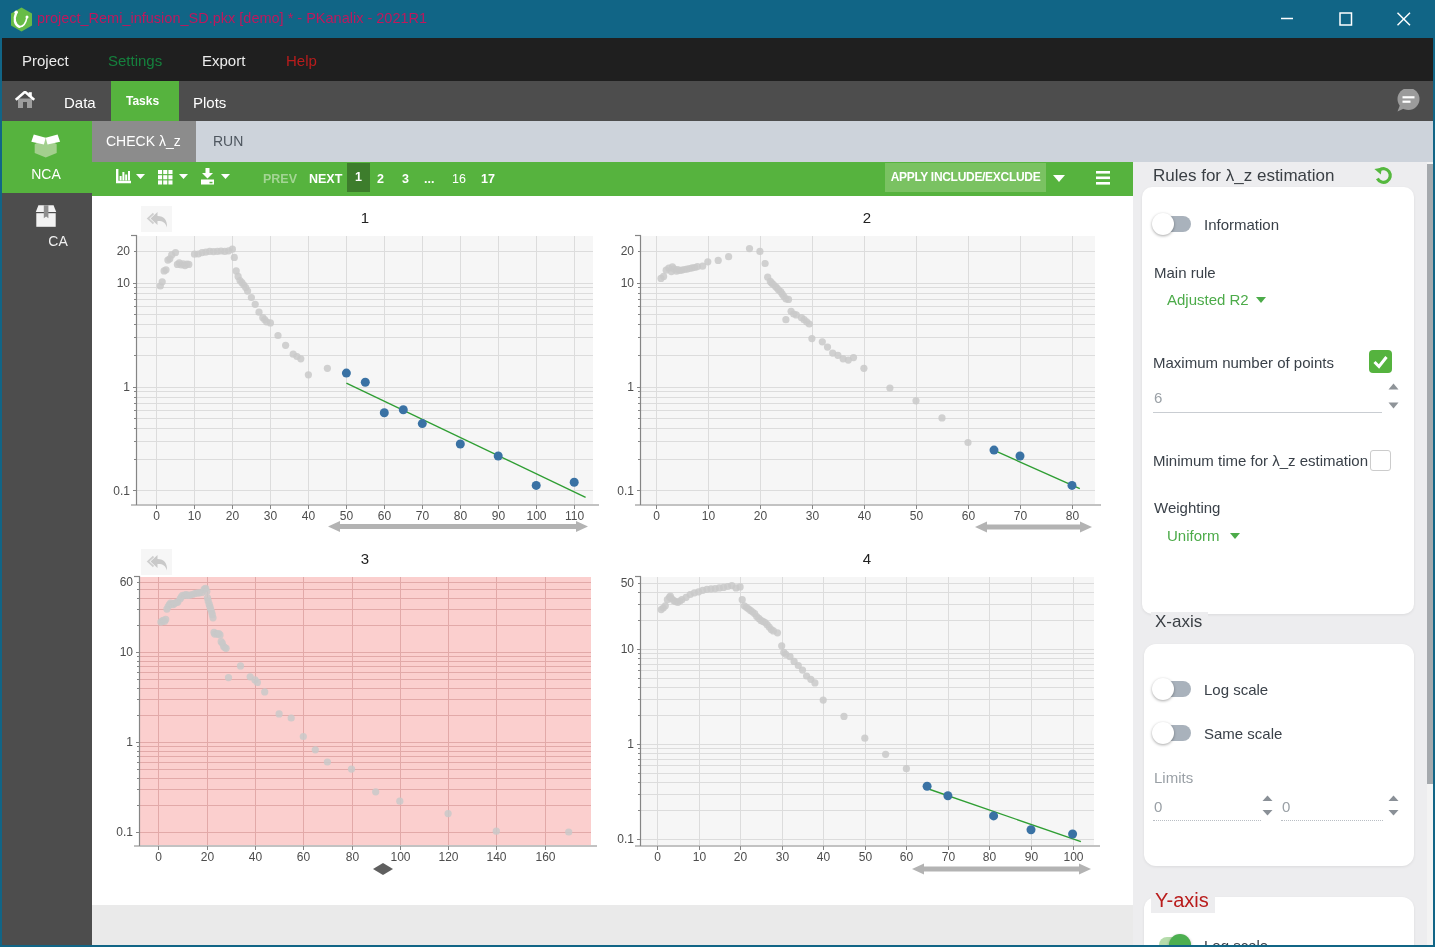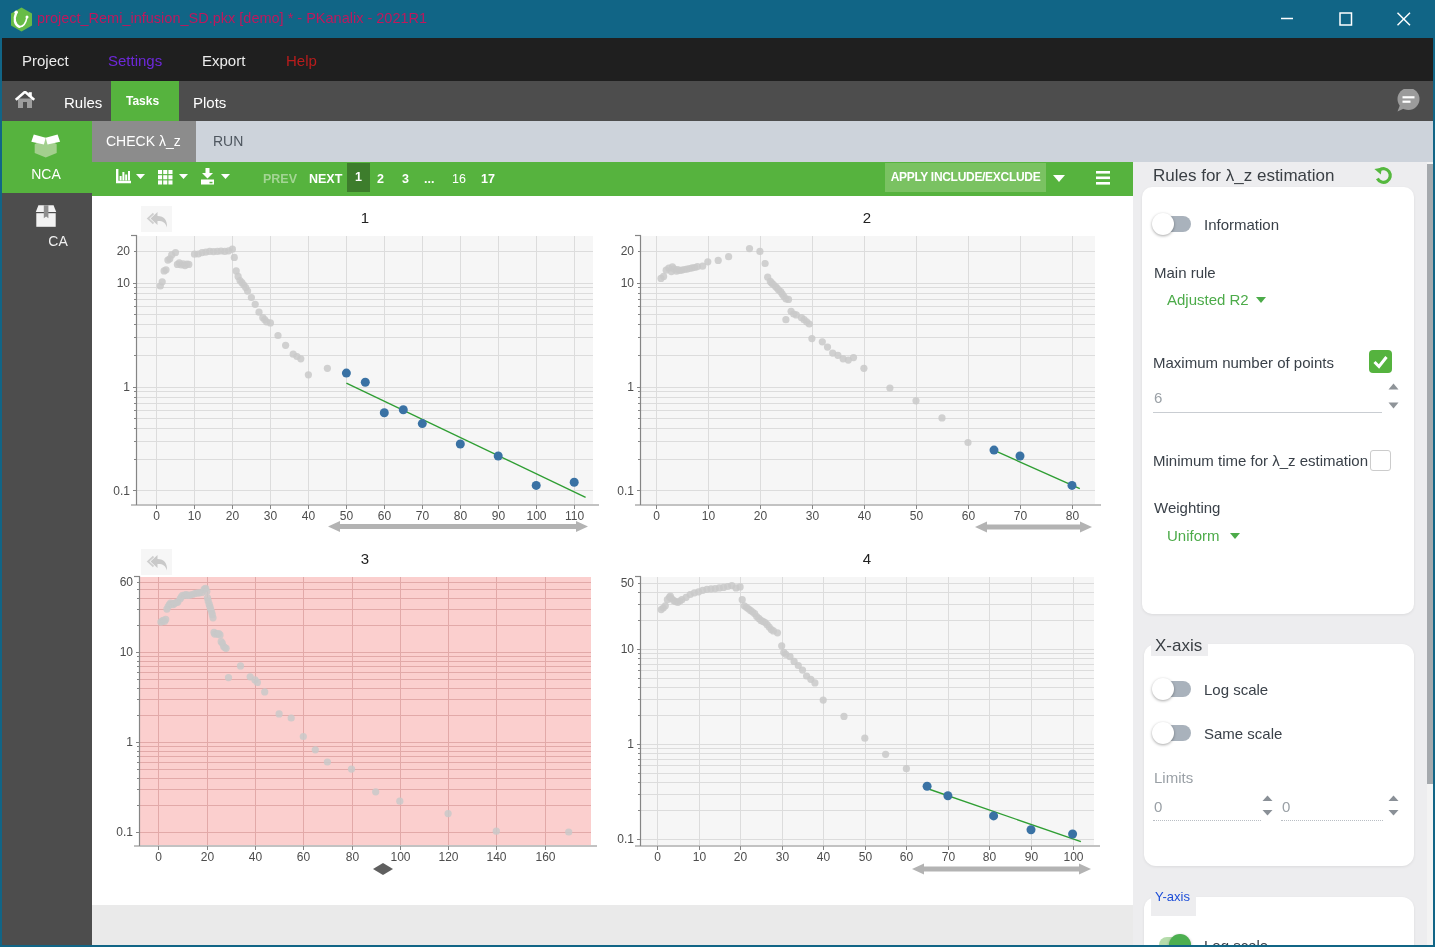--- a/index.html
+++ b/index.html
@@ -18,31 +18,31 @@
 </svg>
 <div class="abs" style="left:37px;top:10px;font-size:14.5px;color:#be185d">project_Remi_infusion_SD.pkx [demo] * - PKanalix - 2021R1</div>
 <svg class="abs" style="left:1270px;top:0" width="160" height="38" viewBox="0 0 160 38">
     <line x1="11" y1="18.5" x2="23" y2="18.5" stroke="#fff" stroke-width="1.5"></line>
     <rect x="70" y="13" width="11.5" height="12" fill="none" stroke="#fff" stroke-width="1.5"></rect>
     <line x1="127.5" y1="12.8" x2="140" y2="25.2" stroke="#fff" stroke-width="1.5"></line>
     <line x1="140" y1="12.8" x2="127.5" y2="25.2" stroke="#fff" stroke-width="1.5"></line>
   </svg>
 <div class="abs" style="left:0;top:38px;width:1435px;height:43px;background:#1f1f1f"></div>
 <div class="abs" style="left:22px;top:52px;font-size:15px;color:#ececec">Project</div>
-<div class="abs" style="left:108px;top:52px;font-size:15px;color:#6d28d9">Settings</div>
+<div class="abs" style="left:108px;top:52px;font-size:15px;color:#15803d">Settings</div>
 <div class="abs" style="left:202px;top:52px;font-size:15px;color:#ececec">Export</div>
 <div class="abs" style="left:286px;top:52px;font-size:15px;color:#b91c1c">Help</div>
 <div class="abs" style="left:0;top:81px;width:1435px;height:40px;background:#4d4d4d"></div>
 <svg class="abs" style="left:15px;top:91px" width="20" height="17" viewBox="0 0 20 17">
 <path d="M3 7.5 h14 v9.5 h-14 z" fill="#9d9d9d"></path>
 <rect x="8" y="11" width="4" height="6" fill="#4d4d4d"></rect>
 <path d="M0.8 8.8 L10 0.8 L19.2 8.8" stroke="#fff" stroke-width="2.6" fill="none"></path>
 <rect x="13.6" y="1.2" width="3.2" height="4.5" fill="#fff"></rect>
   </svg>
-<div class="abs" style="left:64px;top:94px;font-size:15px;color:#fff">Rules</div>
+<div class="abs" style="left:64px;top:94px;font-size:15px;color:#fff">Data</div>
 <div class="abs" style="left:111px;top:81px;width:68px;height:40px;background:#56b33e"></div>
 <div class="abs" style="left:126px;top:94px;font-size:12px;font-weight:bold;color:#fff">Tasks</div>
 <div class="abs" style="left:193px;top:94px;font-size:15px;color:#fff">Plots</div>
 <svg class="abs" style="left:1396px;top:89px" width="26" height="23" viewBox="0 0 26 23">
 <circle cx="12.5" cy="10" r="11" fill="#9b9b9b"></circle>
 <path d="M4 16 L1.5 22.5 L10 18.5 Z" fill="#9b9b9b"></path>
 <line x1="6.5" y1="8.3" x2="18.5" y2="8.3" stroke="#fff" stroke-width="2.2"></line>
 <line x1="6.5" y1="12.7" x2="14.5" y2="12.7" stroke="#fff" stroke-width="2.2"></line>
   </svg>
 <div class="abs" style="left:0;top:121px;width:92px;height:824px;background:#4d4d4d"></div>
@@ -765,42 +765,42 @@
     <path d="M0.5 19.5 L5.5 25.5 L10.5 19.5 Z" fill="#8f9499"></path>
   </svg>
 <div class="abs lbl" style="left:1153px;top:452px">Minimum time for λ_z estimation</div>
 <div class="abs" style="left:1370px;top:450px;width:21px;height:21px;background:#fff;border:1px solid #ccc;border-radius:3px"></div>
 <div class="abs lbl" style="left:1154px;top:499px">Weighting</div>
 <div class="abs" style="left:1167px;top:527px;font-size:15px;color:#4cab49">Uniform</div>
 <svg class="abs" style="left:1230px;top:533px" width="10" height="6" viewBox="0 0 10 6">
     <path d="M0 0 H10 L5 6 Z" fill="#4cab49"></path>
   </svg>
 <div class="abs" style="left:1144px;top:644px;width:270px;height:222px;background:#fff;border-radius:12px;box-shadow:0 1px 3px rgba(0,0,0,0.08)"></div>
-<div class="abs" style="left:1151px;top:636px;font-size:17px;color:#3a3f44;background:#ededef;padding:0 6px 0 4px">X-axis</div>
+<div class="abs" style="left:1151px;top:612px;font-size:17px;color:#3a3f44;background:#ededef;padding:0 6px 0 4px">X-axis</div>
 <div class="abs" style="left:1159px;top:681px;width:32px;height:16px;border-radius:8px;background:#a9b2bc"></div>
 <div class="tglknob" style="left:1152px;top:678px"></div>
 <div class="abs lbl" style="left:1204px;top:681px">Log scale</div>
 <div class="abs" style="left:1159px;top:725px;width:32px;height:16px;border-radius:8px;background:#a9b2bc"></div>
 <div class="tglknob" style="left:1152px;top:722px"></div>
 <div class="abs lbl" style="left:1204px;top:725px">Same scale</div>
 <div class="abs" style="left:1154px;top:769px;font-size:15px;color:#9aa0a6">Limits</div>
 <div class="abs" style="left:1154px;top:798px;font-size:15px;color:#9aa0a6">0</div>
 <div class="abs" style="left:1153px;top:820px;width:108px;border-top:1px dotted #b9bec4"></div>
 <svg class="abs" style="left:1262px;top:795px" width="11" height="21" viewBox="0 0 11 21">
     <path d="M0.5 6 L5.5 0.5 L10.5 6 Z" fill="#8a9097"></path>
     <path d="M0.5 15 L5.5 20.5 L10.5 15 Z" fill="#8a9097"></path>
   </svg>
 <div class="abs" style="left:1282px;top:798px;font-size:15px;color:#9aa0a6">0</div>
 <div class="abs" style="left:1281px;top:820px;width:102px;border-top:1px dotted #b9bec4"></div>
 <svg class="abs" style="left:1388px;top:795px" width="11" height="21" viewBox="0 0 11 21">
     <path d="M0.5 6 L5.5 0.5 L10.5 6 Z" fill="#8a9097"></path>
     <path d="M0.5 15 L5.5 20.5 L10.5 15 Z" fill="#8a9097"></path>
   </svg>
 <div class="abs" style="left:1144px;top:897px;width:270px;height:50px;background:#fff;border-radius:12px 12px 0 0;box-shadow:0 1px 3px rgba(0,0,0,0.08)"></div>
-<div class="abs" style="left:1151px;top:889px;font-size:13px;color:#1d4ed8;background:#ededef;padding:0 6px 12px 4px">Y-axis</div>
+<div class="abs" style="left:1151px;top:889px;font-size:20px;color:#b91c1c;background:#ededef;padding:0 6px 1px 4px">Y-axis</div>
 <div class="abs" style="left:1159px;top:937px;width:32px;height:16px;border-radius:8px;background:#b5dcab"></div>
 <div class="abs" style="left:1169px;top:934px;width:22px;height:22px;border-radius:50%;background:#4caf50;box-shadow:0 1px 3px rgba(0,0,0,0.3)"></div>
 <div class="abs lbl" style="left:1204px;top:937px">Log scale</div>
 <div class="abs" style="left:1427px;top:162px;width:6px;height:783px;background:#f3f3f3"></div>
 <div class="abs" style="left:1427px;top:164px;width:6px;height:620px;background:#a5a9ad"></div>
 <div class="abs" style="left:92px;top:905px;width:1041px;height:40px;background:#eaeaea"></div>
 <div class="abs" style="left:0;top:945px;width:1435px;height:2px;background:#116586"></div>
 <div class="abs" style="left:0;top:38px;width:2px;height:909px;background:#116586"></div>
 <div class="abs" style="left:1433px;top:38px;width:2px;height:909px;background:#116586"></div>
 </body></html>

